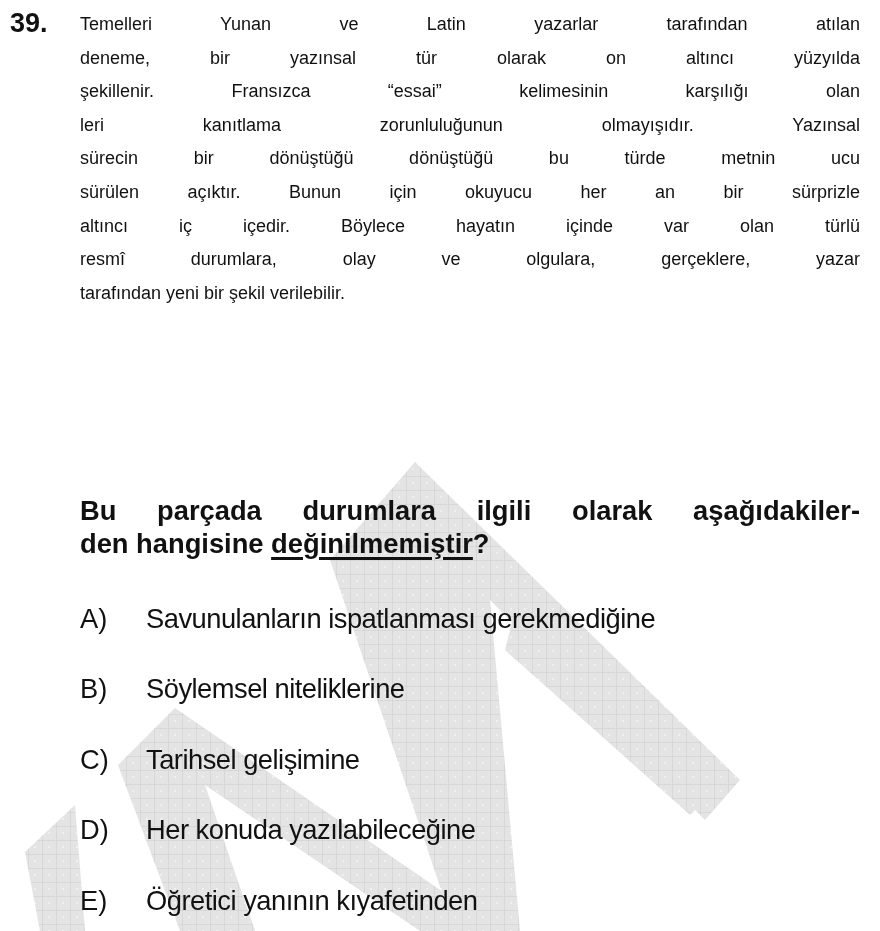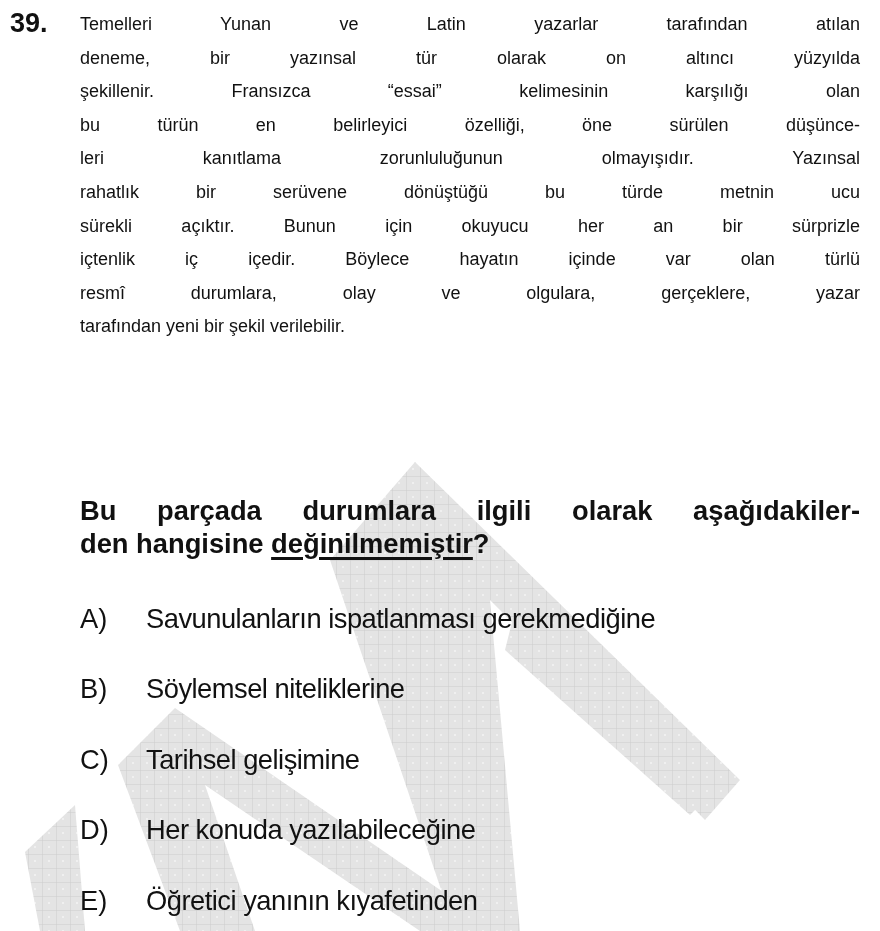--- a/index.html
+++ b/index.html
@@ -46,25 +46,24 @@
   <polygon fill="url(#grid)" points="520,590 730,775 690,815 505,650"></polygon>
 </svg>
 
 <div class="content">
   <div class="qnum">39.</div>
 
   <div class="passage">
     <span class="line">Temelleri Yunan ve Latin yazarlar tarafından atılan</span>
     <span class="line">deneme, bir yazınsal tür olarak on altıncı yüzyılda</span>
     <span class="line">şekillenir. Fransızca “essai” kelimesinin karşılığı olan</span>
-    <span class="line">bu türün en belirleyici özelliği, öne sürülen düşünce-</span>
     <span class="line">leri kanıtlama zorunluluğunun olmayışıdır. Yazınsal</span>
-    <span class="line">rahatlık bir serüvene dönüştüğü bu türde metnin ucu</span>
-    <span class="line">sürekli açıktır. Bunun için okuyucu her an bir sürprizle</span>
-    <span class="line">içtenlik iç içedir. Böylece hayatın içinde var olan türlü</span>
+    <span class="line">sürecin bir dönüştüğü dönüştüğü bu türde metnin ucu</span>
+    <span class="line">sürülen açıktır. Bunun için okuyucu her an bir sürprizle</span>
+    <span class="line">altıncı iç içedir. Böylece hayatın içinde var olan türlü</span>
     <span class="line">resmî durumlara, olay ve olgulara, gerçeklere, yazar</span>
     <span class="line last">tarafından yeni bir şekil verilebilir.</span>
   </div>
 
   <div class="prompt">
     <span class="line">Bu parçada durumlara ilgili olarak aşağıdakiler-</span>
     <span class="line last"><span>den hangisine </span><u>değinilmemiştir</u><span>?</span></span>
   </div>
 
   <div class="options">

